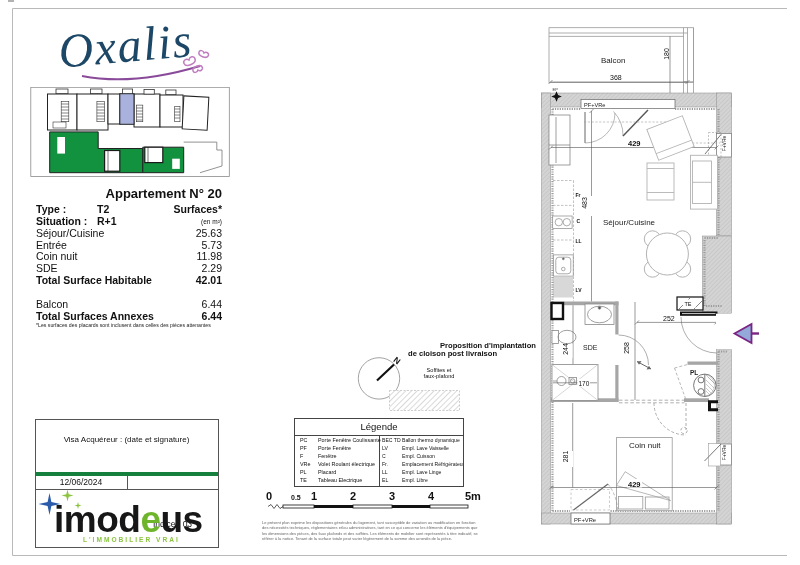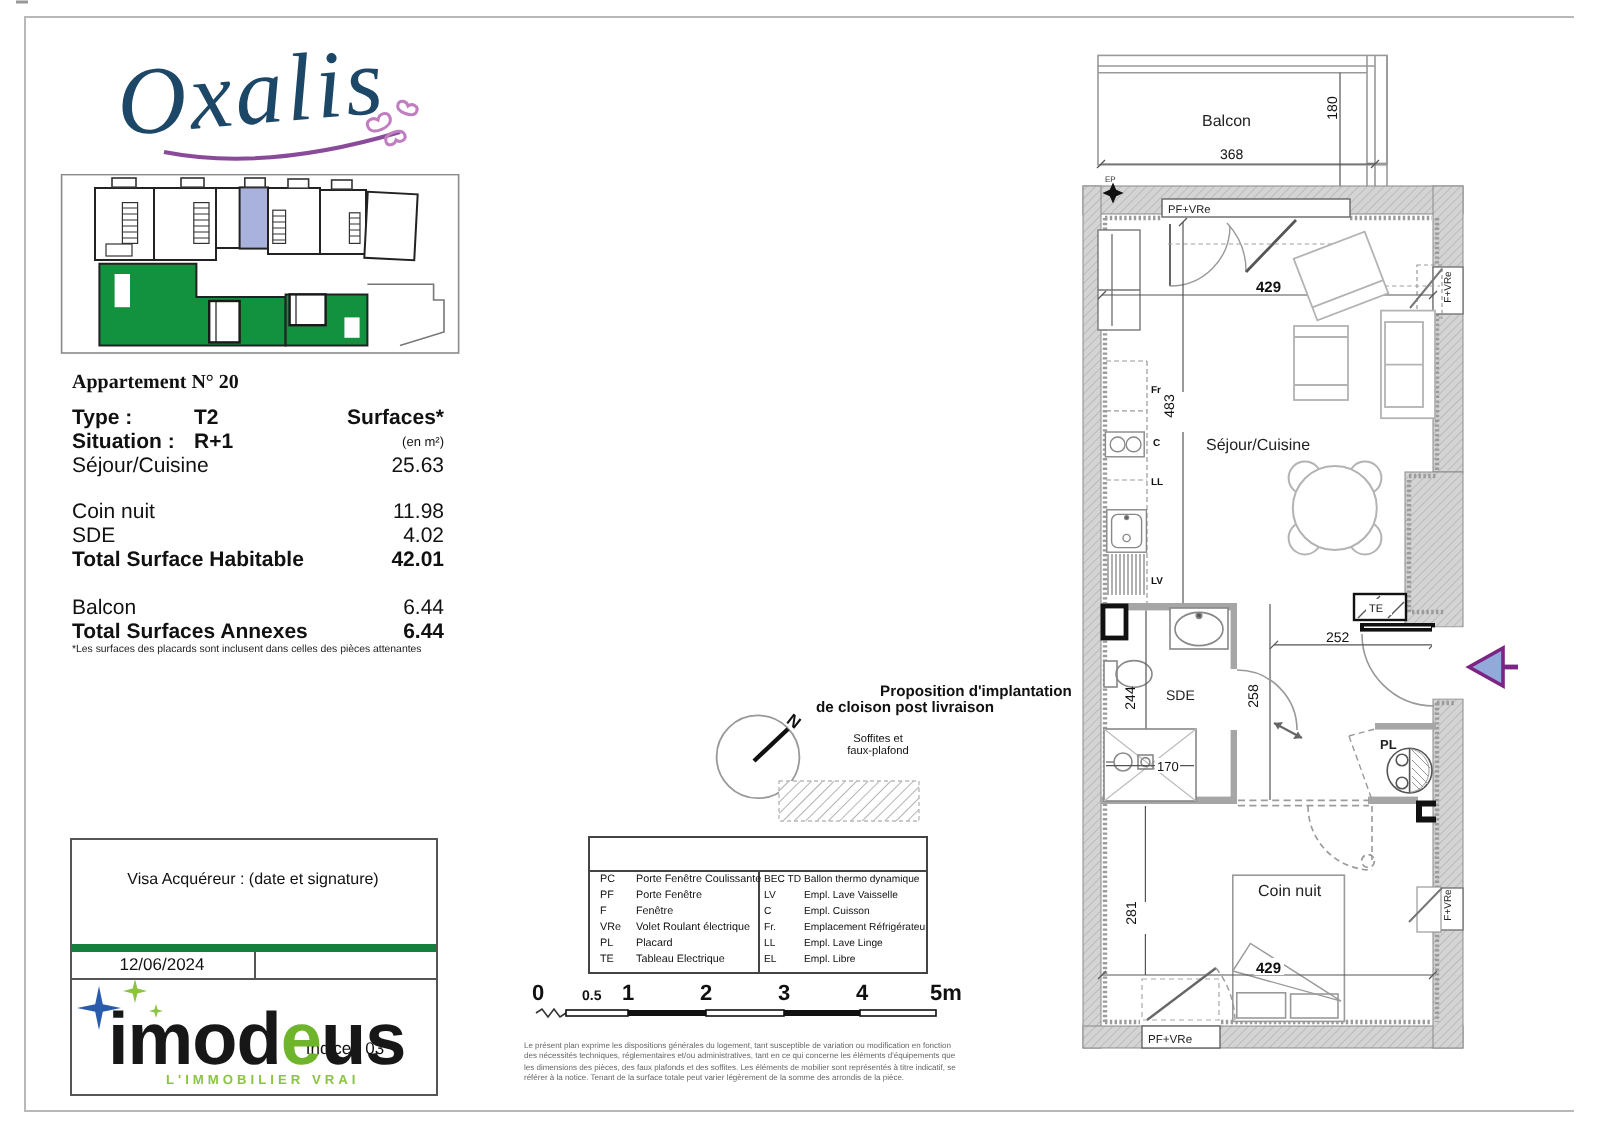--- a/index.html
+++ b/index.html
@@ -85,27 +85,28 @@
   <path d="M142.8,147.2 H183.7 V172.7 H142.8 Z" fill="#12913f" stroke="#222" stroke-width="1"></path>
   <rect x="172.2" y="158.7" width="7.6" height="10.2" fill="#fff"></rect>
 
   <rect x="144.8" y="147.2" width="18" height="15.4" fill="#fff" stroke="#1a1a1a" stroke-width="1.2"></rect>
   <line x1="148" y1="147.2" x2="148" y2="162.6" stroke="#1a1a1a" stroke-width="0.6"></line>
 
   <path d="M183.7,142.1 H216.8 V150 H222 V157.4 L222,166 L200,172.7" fill="none" stroke="#777" stroke-width="0.8"></path>
 </svg>
 </div>
 
-<div class="abs b" style="left:36px;top:186px;width:186px;text-align:left;font-size:10px;color:#111;font-family:Liberation Serif, serif;">Appartement N° 20</div>
+<div class="abs b" style="left:36px;top:186px;width:186px;text-align:right;font-size:13px;color:#111;">Appartement N° 20</div>
 
 <div class="row b" style="top:202.5px;">Type :<span class="m">T2</span><span class="v">Surfaces*</span></div>
 <div class="row b" style="top:214.5px;">Situation :<span class="m">R+1</span><span class="v b" style="font-weight:normal;font-size:6.5px;top:3px;">(en m²)</span></div>
 <div class="row" style="top:226.5px;">Séjour/Cuisine<span class="v">25.63</span></div>
+<div class="row" style="top:238.5px;">Entrée<span class="v">5.73</span></div>
 <div class="row" style="top:250px;">Coin nuit<span class="v">11.98</span></div>
-<div class="row" style="top:262px;">SDE<span class="v">4.02</span></div>
+<div class="row" style="top:262px;">SDE<span class="v">2.29</span></div>
 <div class="row b" style="top:274px;">Total Surface Habitable<span class="v">42.01</span></div>
 <div class="row" style="top:297.5px;">Balcon<span class="v">6.44</span></div>
 <div class="row b" style="top:309.5px;">Total Surfaces Annexes<span class="v">6.44</span></div>
 
 <div class="abs" style="left:36px;top:321.5px;width:190px;font-size:5.2px;color:#222;">*Les surfaces des placards sont inclusent dans celles des pièces attenantes</div>
 
 <div class="abs" style="left:34.5px;top:418.5px;width:182px;height:127px;border:1px solid #555;">
 
   <div class="abs" style="left:0;top:3px;width:182px;text-align:center;font-size:8px;color:#111;margin-top:12px;">Visa Acquéreur : (date et signature)</div>
 
@@ -141,20 +142,21 @@
     <pattern id="soff" width="4" height="4" patternUnits="userSpaceOnUse" patternTransform="rotate(45)">
       <rect width="4" height="4" fill="#fff"></rect>
       <line x1="0" y1="0" x2="0" y2="4" stroke="#aaa" stroke-width="0.9"></line>
     </pattern>
   </defs>
   <rect x="0.5" y="0.5" width="70" height="20" fill="url(#soff)" stroke="#bbb" stroke-width="0.7" stroke-dasharray="2,1.5"></rect>
 </svg>
 
 <div class="abs" style="left:294px;top:418px;width:168px;height:67px;border:1px solid #444;font-size:5.4px;color:#111;white-space:nowrap;overflow:hidden;">
 
+  <div class="abs" style="left:0;top:2px;width:168px;text-align:center;font-size:9.5px;">Légende</div>
   <div class="abs" style="left:0;top:15.5px;width:168px;border-top:1px solid #444;height:0;"></div>
   <div class="abs" style="left:83.5px;top:15.5px;height:51.5px;border-left:1px solid #444;width:0;"></div>
 
   <div class="abs" style="left:5px;top:18px;line-height:7.9px;">PC<br>PF<br>F<br>VRe<br>PL<br>TE</div>
   <div class="abs" style="left:23px;top:18px;line-height:7.9px;">Porte Fenêtre Coulissante<br>Porte Fenêtre<br>Fenêtre<br>Volet Roulant électrique<br>Placard<br>Tableau Electrique</div>
 
   <div class="abs" style="left:87px;top:18px;line-height:7.9px;font-size:5.1px;">BEC TD<br>LV<br>C<br>Fr.<br>LL<br>EL</div>
   <div class="abs" style="left:107px;top:18px;line-height:7.9px;font-size:5.1px;">Ballon thermo dynamique<br>Empl. Lave Vaisselle<br>Empl. Cuisson<br>Emplacement Réfrigérateur<br>Empl. Lave Linge<br>Empl. Libre</div>
 </div>
 

